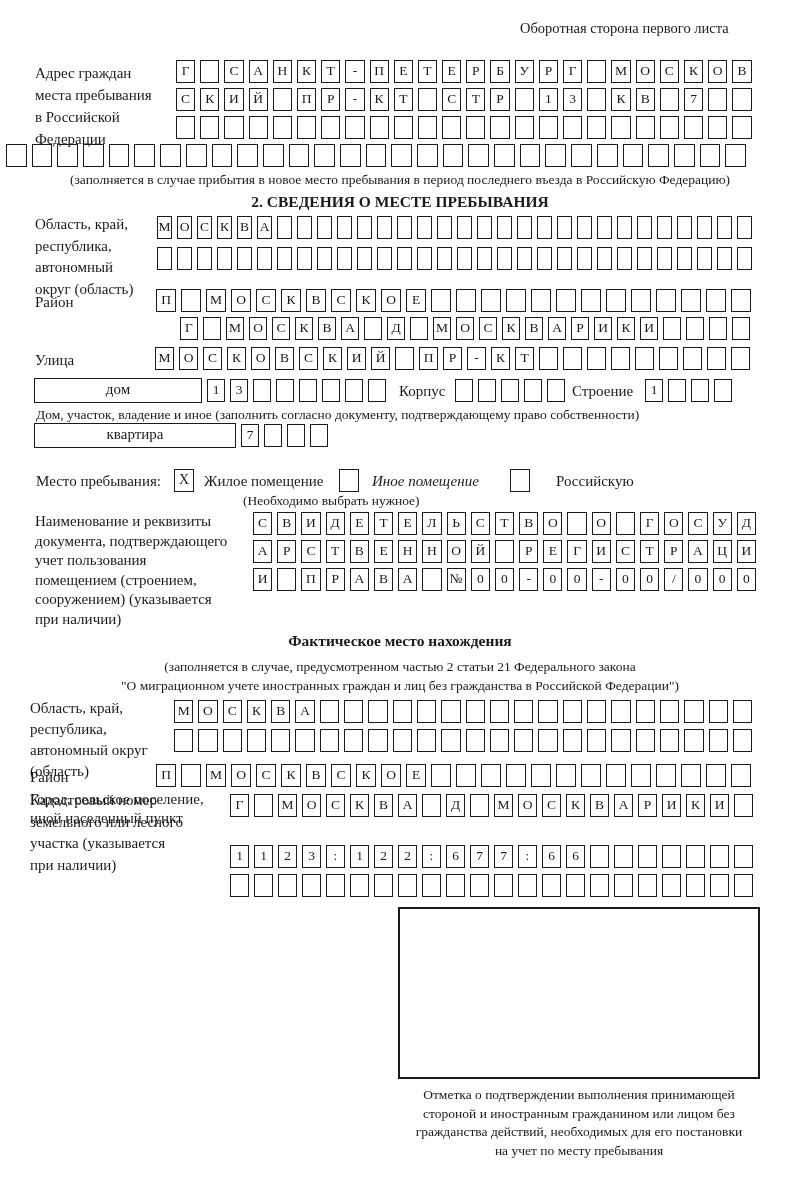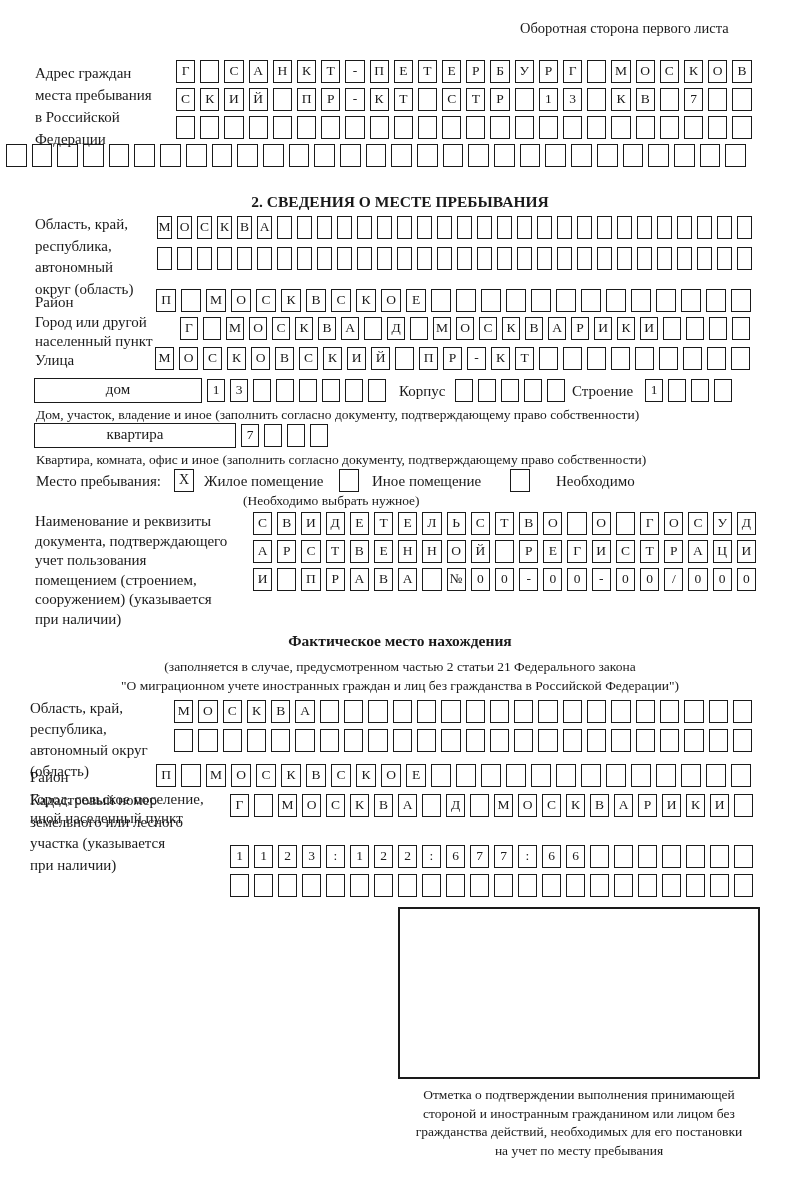--- a/index.html
+++ b/index.html
@@ -29,59 +29,57 @@
   <div class="abs note" style="top:20px;left:520px;width:240px;font-size:14.5px;">Оборотная сторона первого листа</div>
 
   <div class="abs lbl" style="top:62px;left:35px;width:140px;">Адрес граждан
 места пребывания
 в Российской
 Федерации</div>
   <div class="abs strip" style="top:60px;left:176px;"><span class="cell" style="width: 19.2px; margin-right: 5px;">Г</span><span class="cell" style="width: 19.2px; margin-right: 5px;"></span><span class="cell" style="width: 19.2px; margin-right: 5px;">С</span><span class="cell" style="width: 19.2px; margin-right: 5px;">А</span><span class="cell" style="width: 19.2px; margin-right: 5px;">Н</span><span class="cell" style="width: 19.2px; margin-right: 5px;">К</span><span class="cell" style="width: 19.2px; margin-right: 5px;">Т</span><span class="cell" style="width: 19.2px; margin-right: 5px;">-</span><span class="cell" style="width: 19.2px; margin-right: 5px;">П</span><span class="cell" style="width: 19.2px; margin-right: 5px;">Е</span><span class="cell" style="width: 19.2px; margin-right: 5px;">Т</span><span class="cell" style="width: 19.2px; margin-right: 5px;">Е</span><span class="cell" style="width: 19.2px; margin-right: 5px;">Р</span><span class="cell" style="width: 19.2px; margin-right: 5px;">Б</span><span class="cell" style="width: 19.2px; margin-right: 5px;">У</span><span class="cell" style="width: 19.2px; margin-right: 5px;">Р</span><span class="cell" style="width: 19.2px; margin-right: 5px;">Г</span><span class="cell" style="width: 19.2px; margin-right: 5px;"></span><span class="cell" style="width: 19.2px; margin-right: 5px;">М</span><span class="cell" style="width: 19.2px; margin-right: 5px;">О</span><span class="cell" style="width: 19.2px; margin-right: 5px;">С</span><span class="cell" style="width: 19.2px; margin-right: 5px;">К</span><span class="cell" style="width: 19.2px; margin-right: 5px;">О</span><span class="cell" style="width: 19.2px; margin-right: 5px;">В</span></div>
   <div class="abs strip" style="top:88px;left:176px;"><span class="cell" style="width: 19.2px; margin-right: 5px;">С</span><span class="cell" style="width: 19.2px; margin-right: 5px;">К</span><span class="cell" style="width: 19.2px; margin-right: 5px;">И</span><span class="cell" style="width: 19.2px; margin-right: 5px;">Й</span><span class="cell" style="width: 19.2px; margin-right: 5px;"></span><span class="cell" style="width: 19.2px; margin-right: 5px;">П</span><span class="cell" style="width: 19.2px; margin-right: 5px;">Р</span><span class="cell" style="width: 19.2px; margin-right: 5px;">-</span><span class="cell" style="width: 19.2px; margin-right: 5px;">К</span><span class="cell" style="width: 19.2px; margin-right: 5px;">Т</span><span class="cell" style="width: 19.2px; margin-right: 5px;"></span><span class="cell" style="width: 19.2px; margin-right: 5px;">С</span><span class="cell" style="width: 19.2px; margin-right: 5px;">Т</span><span class="cell" style="width: 19.2px; margin-right: 5px;">Р</span><span class="cell" style="width: 19.2px; margin-right: 5px;"></span><span class="cell" style="width: 19.2px; margin-right: 5px;">1</span><span class="cell" style="width: 19.2px; margin-right: 5px;">3</span><span class="cell" style="width: 19.2px; margin-right: 5px;"></span><span class="cell" style="width: 19.2px; margin-right: 5px;">К</span><span class="cell" style="width: 19.2px; margin-right: 5px;">В</span><span class="cell" style="width: 19.2px; margin-right: 5px;"></span><span class="cell" style="width: 19.2px; margin-right: 5px;">7</span><span class="cell" style="width: 19.2px; margin-right: 5px;"></span><span class="cell" style="width: 19.2px; margin-right: 5px;"></span></div>
   <div class="abs strip" style="top:116px;left:176px;"><span class="cell" style="width: 19.2px; margin-right: 5px;"></span><span class="cell" style="width: 19.2px; margin-right: 5px;"></span><span class="cell" style="width: 19.2px; margin-right: 5px;"></span><span class="cell" style="width: 19.2px; margin-right: 5px;"></span><span class="cell" style="width: 19.2px; margin-right: 5px;"></span><span class="cell" style="width: 19.2px; margin-right: 5px;"></span><span class="cell" style="width: 19.2px; margin-right: 5px;"></span><span class="cell" style="width: 19.2px; margin-right: 5px;"></span><span class="cell" style="width: 19.2px; margin-right: 5px;"></span><span class="cell" style="width: 19.2px; margin-right: 5px;"></span><span class="cell" style="width: 19.2px; margin-right: 5px;"></span><span class="cell" style="width: 19.2px; margin-right: 5px;"></span><span class="cell" style="width: 19.2px; margin-right: 5px;"></span><span class="cell" style="width: 19.2px; margin-right: 5px;"></span><span class="cell" style="width: 19.2px; margin-right: 5px;"></span><span class="cell" style="width: 19.2px; margin-right: 5px;"></span><span class="cell" style="width: 19.2px; margin-right: 5px;"></span><span class="cell" style="width: 19.2px; margin-right: 5px;"></span><span class="cell" style="width: 19.2px; margin-right: 5px;"></span><span class="cell" style="width: 19.2px; margin-right: 5px;"></span><span class="cell" style="width: 19.2px; margin-right: 5px;"></span><span class="cell" style="width: 19.2px; margin-right: 5px;"></span><span class="cell" style="width: 19.2px; margin-right: 5px;"></span><span class="cell" style="width: 19.2px; margin-right: 5px;"></span></div>
   <div class="abs strip" style="top:144px;left:6px;"><span class="cell" style="width: 20.7px; margin-right: 5px;"></span><span class="cell" style="width: 20.7px; margin-right: 5px;"></span><span class="cell" style="width: 20.7px; margin-right: 5px;"></span><span class="cell" style="width: 20.7px; margin-right: 5px;"></span><span class="cell" style="width: 20.7px; margin-right: 5px;"></span><span class="cell" style="width: 20.7px; margin-right: 5px;"></span><span class="cell" style="width: 20.7px; margin-right: 5px;"></span><span class="cell" style="width: 20.7px; margin-right: 5px;"></span><span class="cell" style="width: 20.7px; margin-right: 5px;"></span><span class="cell" style="width: 20.7px; margin-right: 5px;"></span><span class="cell" style="width: 20.7px; margin-right: 5px;"></span><span class="cell" style="width: 20.7px; margin-right: 5px;"></span><span class="cell" style="width: 20.7px; margin-right: 5px;"></span><span class="cell" style="width: 20.7px; margin-right: 5px;"></span><span class="cell" style="width: 20.7px; margin-right: 5px;"></span><span class="cell" style="width: 20.7px; margin-right: 5px;"></span><span class="cell" style="width: 20.7px; margin-right: 5px;"></span><span class="cell" style="width: 20.7px; margin-right: 5px;"></span><span class="cell" style="width: 20.7px; margin-right: 5px;"></span><span class="cell" style="width: 20.7px; margin-right: 5px;"></span><span class="cell" style="width: 20.7px; margin-right: 5px;"></span><span class="cell" style="width: 20.7px; margin-right: 5px;"></span><span class="cell" style="width: 20.7px; margin-right: 5px;"></span><span class="cell" style="width: 20.7px; margin-right: 5px;"></span><span class="cell" style="width: 20.7px; margin-right: 5px;"></span><span class="cell" style="width: 20.7px; margin-right: 5px;"></span><span class="cell" style="width: 20.7px; margin-right: 5px;"></span><span class="cell" style="width: 20.7px; margin-right: 5px;"></span><span class="cell" style="width: 20.7px; margin-right: 5px;"></span></div>
+  <div class="abs note center" style="top:172px;">(заполняется в случае прибытия в новое место пребывания в период последнего въезда в Российскую Федерацию)</div>
 
   <div class="abs title center" style="top:193px;">2. СВЕДЕНИЯ О МЕСТЕ ПРЕБЫВАНИЯ</div>
 
   <div class="abs lbl" style="top:214px;left:35px;width:120px;line-height:21.5px;">Область, край,
 республика,
 автономный
 округ (область)</div>
   <div class="abs strip" style="top:216px;left:157px;"><span class="cell" style="width: 15px; margin-right: 5px;">М</span><span class="cell" style="width: 15px; margin-right: 5px;">О</span><span class="cell" style="width: 15px; margin-right: 5px;">С</span><span class="cell" style="width: 15px; margin-right: 5px;">К</span><span class="cell" style="width: 15px; margin-right: 5px;">В</span><span class="cell" style="width: 15px; margin-right: 5px;">А</span><span class="cell" style="width: 15px; margin-right: 5px;"></span><span class="cell" style="width: 15px; margin-right: 5px;"></span><span class="cell" style="width: 15px; margin-right: 5px;"></span><span class="cell" style="width: 15px; margin-right: 5px;"></span><span class="cell" style="width: 15px; margin-right: 5px;"></span><span class="cell" style="width: 15px; margin-right: 5px;"></span><span class="cell" style="width: 15px; margin-right: 5px;"></span><span class="cell" style="width: 15px; margin-right: 5px;"></span><span class="cell" style="width: 15px; margin-right: 5px;"></span><span class="cell" style="width: 15px; margin-right: 5px;"></span><span class="cell" style="width: 15px; margin-right: 5px;"></span><span class="cell" style="width: 15px; margin-right: 5px;"></span><span class="cell" style="width: 15px; margin-right: 5px;"></span><span class="cell" style="width: 15px; margin-right: 5px;"></span><span class="cell" style="width: 15px; margin-right: 5px;"></span><span class="cell" style="width: 15px; margin-right: 5px;"></span><span class="cell" style="width: 15px; margin-right: 5px;"></span><span class="cell" style="width: 15px; margin-right: 5px;"></span><span class="cell" style="width: 15px; margin-right: 5px;"></span><span class="cell" style="width: 15px; margin-right: 5px;"></span><span class="cell" style="width: 15px; margin-right: 5px;"></span><span class="cell" style="width: 15px; margin-right: 5px;"></span><span class="cell" style="width: 15px; margin-right: 5px;"></span><span class="cell" style="width: 15px; margin-right: 5px;"></span></div>
   <div class="abs strip" style="top:247px;left:157px;"><span class="cell" style="width: 15px; margin-right: 5px;"></span><span class="cell" style="width: 15px; margin-right: 5px;"></span><span class="cell" style="width: 15px; margin-right: 5px;"></span><span class="cell" style="width: 15px; margin-right: 5px;"></span><span class="cell" style="width: 15px; margin-right: 5px;"></span><span class="cell" style="width: 15px; margin-right: 5px;"></span><span class="cell" style="width: 15px; margin-right: 5px;"></span><span class="cell" style="width: 15px; margin-right: 5px;"></span><span class="cell" style="width: 15px; margin-right: 5px;"></span><span class="cell" style="width: 15px; margin-right: 5px;"></span><span class="cell" style="width: 15px; margin-right: 5px;"></span><span class="cell" style="width: 15px; margin-right: 5px;"></span><span class="cell" style="width: 15px; margin-right: 5px;"></span><span class="cell" style="width: 15px; margin-right: 5px;"></span><span class="cell" style="width: 15px; margin-right: 5px;"></span><span class="cell" style="width: 15px; margin-right: 5px;"></span><span class="cell" style="width: 15px; margin-right: 5px;"></span><span class="cell" style="width: 15px; margin-right: 5px;"></span><span class="cell" style="width: 15px; margin-right: 5px;"></span><span class="cell" style="width: 15px; margin-right: 5px;"></span><span class="cell" style="width: 15px; margin-right: 5px;"></span><span class="cell" style="width: 15px; margin-right: 5px;"></span><span class="cell" style="width: 15px; margin-right: 5px;"></span><span class="cell" style="width: 15px; margin-right: 5px;"></span><span class="cell" style="width: 15px; margin-right: 5px;"></span><span class="cell" style="width: 15px; margin-right: 5px;"></span><span class="cell" style="width: 15px; margin-right: 5px;"></span><span class="cell" style="width: 15px; margin-right: 5px;"></span><span class="cell" style="width: 15px; margin-right: 5px;"></span><span class="cell" style="width: 15px; margin-right: 5px;"></span></div>
 
   <div class="abs lbl" style="top:291px;left:35px;">Район</div>
   <div class="abs strip" style="top:289px;left:156px;"><span class="cell" style="width: 20px; margin-right: 5px;">П</span><span class="cell" style="width: 20px; margin-right: 5px;"></span><span class="cell" style="width: 20px; margin-right: 5px;">М</span><span class="cell" style="width: 20px; margin-right: 5px;">О</span><span class="cell" style="width: 20px; margin-right: 5px;">С</span><span class="cell" style="width: 20px; margin-right: 5px;">К</span><span class="cell" style="width: 20px; margin-right: 5px;">В</span><span class="cell" style="width: 20px; margin-right: 5px;">С</span><span class="cell" style="width: 20px; margin-right: 5px;">К</span><span class="cell" style="width: 20px; margin-right: 5px;">О</span><span class="cell" style="width: 20px; margin-right: 5px;">Е</span><span class="cell" style="width: 20px; margin-right: 5px;"></span><span class="cell" style="width: 20px; margin-right: 5px;"></span><span class="cell" style="width: 20px; margin-right: 5px;"></span><span class="cell" style="width: 20px; margin-right: 5px;"></span><span class="cell" style="width: 20px; margin-right: 5px;"></span><span class="cell" style="width: 20px; margin-right: 5px;"></span><span class="cell" style="width: 20px; margin-right: 5px;"></span><span class="cell" style="width: 20px; margin-right: 5px;"></span><span class="cell" style="width: 20px; margin-right: 5px;"></span><span class="cell" style="width: 20px; margin-right: 5px;"></span><span class="cell" style="width: 20px; margin-right: 5px;"></span><span class="cell" style="width: 20px; margin-right: 5px;"></span><span class="cell" style="width: 20px; margin-right: 5px;"></span></div>
 
-  <div class="abs lbl-s" style="top:313px;left:35px;width:145px;">Город или другой
-населенный пункт</div>
   <div class="abs strip" style="top:317px;left:180px;"><span class="cell" style="width: 18px; margin-right: 5px;">Г</span><span class="cell" style="width: 18px; margin-right: 5px;"></span><span class="cell" style="width: 18px; margin-right: 5px;">М</span><span class="cell" style="width: 18px; margin-right: 5px;">О</span><span class="cell" style="width: 18px; margin-right: 5px;">С</span><span class="cell" style="width: 18px; margin-right: 5px;">К</span><span class="cell" style="width: 18px; margin-right: 5px;">В</span><span class="cell" style="width: 18px; margin-right: 5px;">А</span><span class="cell" style="width: 18px; margin-right: 5px;"></span><span class="cell" style="width: 18px; margin-right: 5px;">Д</span><span class="cell" style="width: 18px; margin-right: 5px;"></span><span class="cell" style="width: 18px; margin-right: 5px;">М</span><span class="cell" style="width: 18px; margin-right: 5px;">О</span><span class="cell" style="width: 18px; margin-right: 5px;">С</span><span class="cell" style="width: 18px; margin-right: 5px;">К</span><span class="cell" style="width: 18px; margin-right: 5px;">В</span><span class="cell" style="width: 18px; margin-right: 5px;">А</span><span class="cell" style="width: 18px; margin-right: 5px;">Р</span><span class="cell" style="width: 18px; margin-right: 5px;">И</span><span class="cell" style="width: 18px; margin-right: 5px;">К</span><span class="cell" style="width: 18px; margin-right: 5px;">И</span><span class="cell" style="width: 18px; margin-right: 5px;"></span><span class="cell" style="width: 18px; margin-right: 5px;"></span><span class="cell" style="width: 18px; margin-right: 5px;"></span><span class="cell" style="width: 18px; margin-right: 5px;"></span></div>
 
   <div class="abs lbl" style="top:349px;left:35px;">Улица</div>
   <div class="abs strip" style="top:347px;left:155px;"><span class="cell" style="width: 19px; margin-right: 5px;">М</span><span class="cell" style="width: 19px; margin-right: 5px;">О</span><span class="cell" style="width: 19px; margin-right: 5px;">С</span><span class="cell" style="width: 19px; margin-right: 5px;">К</span><span class="cell" style="width: 19px; margin-right: 5px;">О</span><span class="cell" style="width: 19px; margin-right: 5px;">В</span><span class="cell" style="width: 19px; margin-right: 5px;">С</span><span class="cell" style="width: 19px; margin-right: 5px;">К</span><span class="cell" style="width: 19px; margin-right: 5px;">И</span><span class="cell" style="width: 19px; margin-right: 5px;">Й</span><span class="cell" style="width: 19px; margin-right: 5px;"></span><span class="cell" style="width: 19px; margin-right: 5px;">П</span><span class="cell" style="width: 19px; margin-right: 5px;">Р</span><span class="cell" style="width: 19px; margin-right: 5px;">-</span><span class="cell" style="width: 19px; margin-right: 5px;">К</span><span class="cell" style="width: 19px; margin-right: 5px;">Т</span><span class="cell" style="width: 19px; margin-right: 5px;"></span><span class="cell" style="width: 19px; margin-right: 5px;"></span><span class="cell" style="width: 19px; margin-right: 5px;"></span><span class="cell" style="width: 19px; margin-right: 5px;"></span><span class="cell" style="width: 19px; margin-right: 5px;"></span><span class="cell" style="width: 19px; margin-right: 5px;"></span><span class="cell" style="width: 19px; margin-right: 5px;"></span><span class="cell" style="width: 19px; margin-right: 5px;"></span><span class="cell" style="width: 19px; margin-right: 5px;"></span></div>
 
   <div class="abs wbox" style="top:378px;left:34px;width:168px;">дом</div>
   <div class="abs strip" style="top:379px;left:207px;"><span class="cell" style="width: 18px; margin-right: 5px;">1</span><span class="cell" style="width: 18px; margin-right: 5px;">3</span><span class="cell" style="width: 18px; margin-right: 5px;"></span><span class="cell" style="width: 18px; margin-right: 5px;"></span><span class="cell" style="width: 18px; margin-right: 5px;"></span><span class="cell" style="width: 18px; margin-right: 5px;"></span><span class="cell" style="width: 18px; margin-right: 5px;"></span><span class="cell" style="width: 18px; margin-right: 5px;"></span></div>
   <div class="abs lbl" style="top:380px;left:399px;">Корпус</div>
   <div class="abs strip" style="top:379px;left:455px;"><span class="cell" style="width: 18px; margin-right: 5px;"></span><span class="cell" style="width: 18px; margin-right: 5px;"></span><span class="cell" style="width: 18px; margin-right: 5px;"></span><span class="cell" style="width: 18px; margin-right: 5px;"></span><span class="cell" style="width: 18px; margin-right: 5px;"></span></div>
   <div class="abs lbl" style="top:380px;left:572px;">Строение</div>
   <div class="abs strip" style="top:379px;left:645px;"><span class="cell" style="width: 18px; margin-right: 5px;">1</span><span class="cell" style="width: 18px; margin-right: 5px;"></span><span class="cell" style="width: 18px; margin-right: 5px;"></span><span class="cell" style="width: 18px; margin-right: 5px;"></span></div>
   <div class="abs note" style="top:407px;left:36px;width:700px;">Дом, участок, владение и иное (заполнить согласно документу, подтверждающему право собственности)</div>
 
   <div class="abs wbox" style="top:423px;left:34px;width:202px;">квартира</div>
   <div class="abs strip" style="top:424px;left:241px;"><span class="cell" style="width: 18px; margin-right: 5px;">7</span><span class="cell" style="width: 18px; margin-right: 5px;"></span><span class="cell" style="width: 18px; margin-right: 5px;"></span><span class="cell" style="width: 18px; margin-right: 5px;"></span></div>
-  <div class="abs note" style="top:452px;left:36px;width:700px;">Квартира, комната, офис и иное (заполнить согласно документу, подтверждающему право собственности)</div>
 
   <div class="abs lbl" style="top:470px;left:36px;">Место пребывания:</div>
   <div class="abs chk" style="top:469px;left:174px;">X</div>
   <div class="abs lbl" style="top:470px;left:204px;">Жилое помещение</div>
   <div class="abs chk" style="top:469px;left:339px;"></div>
-  <div class="abs lbl" style="top:470px;left:372px;">Иное помещение</div>
+  <div class="abs lbl" style="top:470px;left:372px;font-style:italic;">Иное помещение</div>
   <div class="abs chk" style="top:469px;left:510px;"></div>
-  <div class="abs lbl" style="top:470px;left:556px;">Необходимо</div>
+  <div class="abs lbl" style="top:470px;left:556px;">Российскую</div>
   <div class="abs note" style="top:493px;left:243px;">(Необходимо выбрать нужное)</div>
 
   <div class="abs lbl-s" style="top:512px;left:35px;width:215px;line-height:19.5px;">Наименование и реквизиты
 документа, подтверждающего
 учет пользования
 помещением (строением,
 сооружением) (указывается
 при наличии)</div>
   <div class="abs strip" style="top:512px;left:253px;"><span class="cell" style="width: 19.2px; margin-right: 5px;">С</span><span class="cell" style="width: 19.2px; margin-right: 5px;">В</span><span class="cell" style="width: 19.2px; margin-right: 5px;">И</span><span class="cell" style="width: 19.2px; margin-right: 5px;">Д</span><span class="cell" style="width: 19.2px; margin-right: 5px;">Е</span><span class="cell" style="width: 19.2px; margin-right: 5px;">Т</span><span class="cell" style="width: 19.2px; margin-right: 5px;">Е</span><span class="cell" style="width: 19.2px; margin-right: 5px;">Л</span><span class="cell" style="width: 19.2px; margin-right: 5px;">Ь</span><span class="cell" style="width: 19.2px; margin-right: 5px;">С</span><span class="cell" style="width: 19.2px; margin-right: 5px;">Т</span><span class="cell" style="width: 19.2px; margin-right: 5px;">В</span><span class="cell" style="width: 19.2px; margin-right: 5px;">О</span><span class="cell" style="width: 19.2px; margin-right: 5px;"></span><span class="cell" style="width: 19.2px; margin-right: 5px;">О</span><span class="cell" style="width: 19.2px; margin-right: 5px;"></span><span class="cell" style="width: 19.2px; margin-right: 5px;">Г</span><span class="cell" style="width: 19.2px; margin-right: 5px;">О</span><span class="cell" style="width: 19.2px; margin-right: 5px;">С</span><span class="cell" style="width: 19.2px; margin-right: 5px;">У</span><span class="cell" style="width: 19.2px; margin-right: 5px;">Д</span></div>
   <div class="abs strip" style="top:540px;left:253px;"><span class="cell" style="width: 19.2px; margin-right: 5px;">А</span><span class="cell" style="width: 19.2px; margin-right: 5px;">Р</span><span class="cell" style="width: 19.2px; margin-right: 5px;">С</span><span class="cell" style="width: 19.2px; margin-right: 5px;">Т</span><span class="cell" style="width: 19.2px; margin-right: 5px;">В</span><span class="cell" style="width: 19.2px; margin-right: 5px;">Е</span><span class="cell" style="width: 19.2px; margin-right: 5px;">Н</span><span class="cell" style="width: 19.2px; margin-right: 5px;">Н</span><span class="cell" style="width: 19.2px; margin-right: 5px;">О</span><span class="cell" style="width: 19.2px; margin-right: 5px;">Й</span><span class="cell" style="width: 19.2px; margin-right: 5px;"></span><span class="cell" style="width: 19.2px; margin-right: 5px;">Р</span><span class="cell" style="width: 19.2px; margin-right: 5px;">Е</span><span class="cell" style="width: 19.2px; margin-right: 5px;">Г</span><span class="cell" style="width: 19.2px; margin-right: 5px;">И</span><span class="cell" style="width: 19.2px; margin-right: 5px;">С</span><span class="cell" style="width: 19.2px; margin-right: 5px;">Т</span><span class="cell" style="width: 19.2px; margin-right: 5px;">Р</span><span class="cell" style="width: 19.2px; margin-right: 5px;">А</span><span class="cell" style="width: 19.2px; margin-right: 5px;">Ц</span><span class="cell" style="width: 19.2px; margin-right: 5px;">И</span></div>

